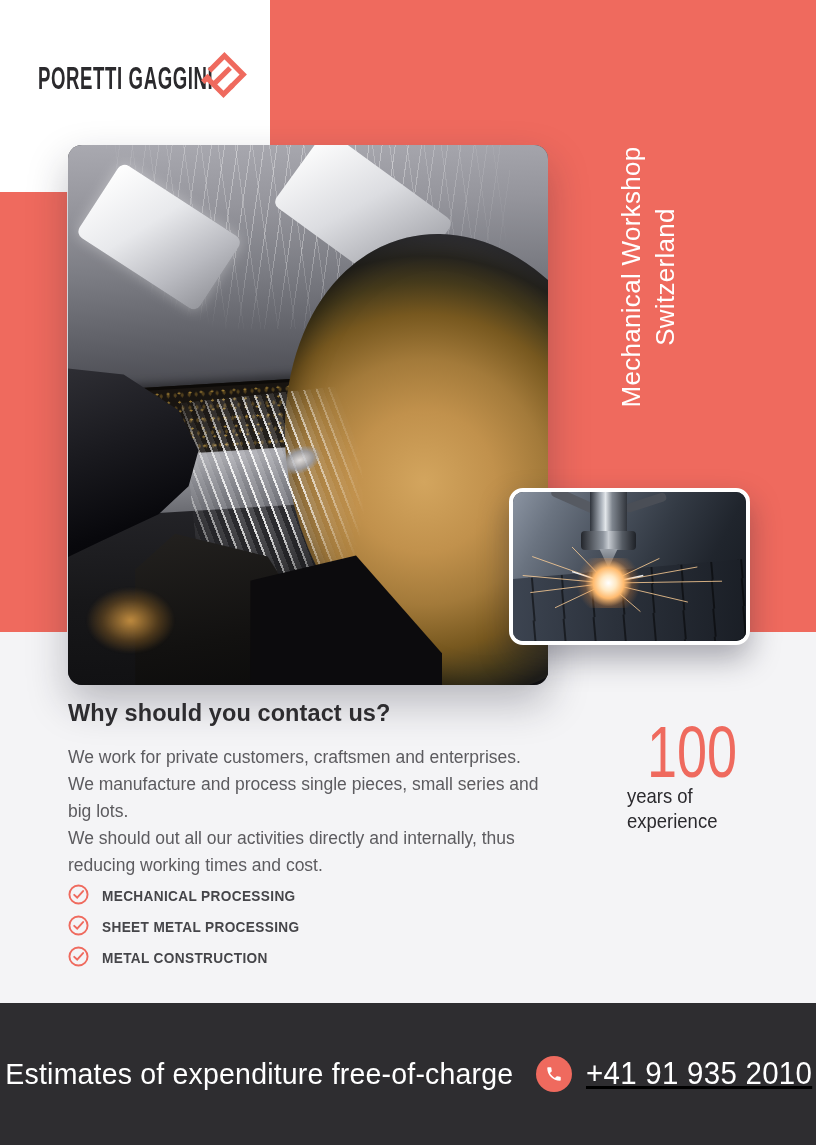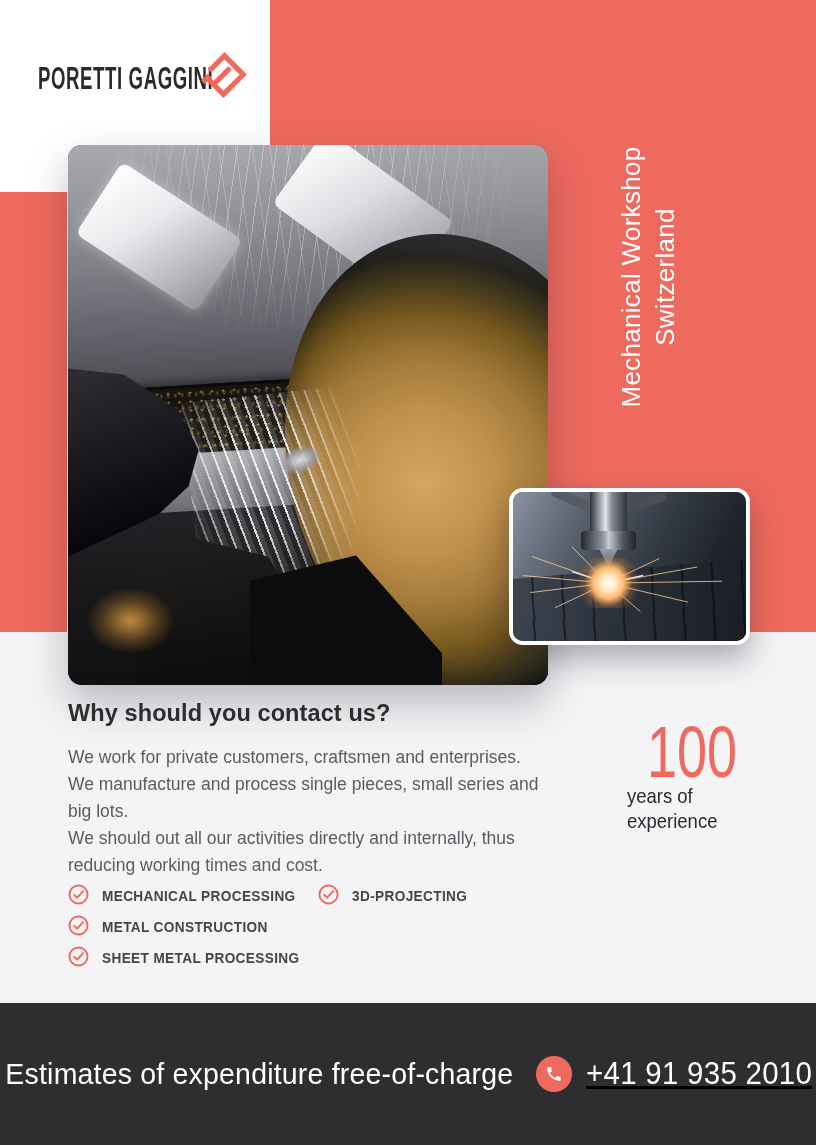--- a/index.html
+++ b/index.html
@@ -222,38 +222,31 @@
             <circle cx="11" cy="11" r="9.5"></circle>
             <path d="M6.5 11.4 L9.6 14.2 L15.8 7.4" stroke-linecap="round"></path>
           </svg>
         <span class="service-label">MECHANICAL PROCESSING</span>
       </div>
       <div class="service-item">
         <svg class="check-icon" viewBox="0 0 22 22" fill="none" stroke="#ef6a5e" stroke-width="2">
             <circle cx="11" cy="11" r="9.5"></circle>
             <path d="M6.5 11.4 L9.6 14.2 L15.8 7.4" stroke-linecap="round"></path>
           </svg>
-        <span class="service-label">METAL CONSTRUCTION</span>
+        <span class="service-label">SHEET METAL PROCESSING</span>
       </div>
       <div class="service-item">
         <svg class="check-icon" viewBox="0 0 22 22" fill="none" stroke="#ef6a5e" stroke-width="2">
             <circle cx="11" cy="11" r="9.5"></circle>
             <path d="M6.5 11.4 L9.6 14.2 L15.8 7.4" stroke-linecap="round"></path>
           </svg>
-        <span class="service-label">SHEET METAL PROCESSING</span>
+        <span class="service-label">METAL CONSTRUCTION</span>
       </div>
     </div>
     <div class="services-col">
-      <div class="service-item">
-        <svg class="check-icon" viewBox="0 0 22 22" fill="none" stroke="#ef6a5e" stroke-width="2">
-            <circle cx="11" cy="11" r="9.5"></circle>
-            <path d="M6.5 11.4 L9.6 14.2 L15.8 7.4" stroke-linecap="round"></path>
-          </svg>
-        <span class="service-label">3D-PROJECTING</span>
-      </div>
     </div>
   </div>
 
   <div class="stats">
     <div class="stat">
       <span class="stat-value">100</span>
       <span class="stat-label">
         <div>years of</div>
         <div>experience</div>
       </span>

